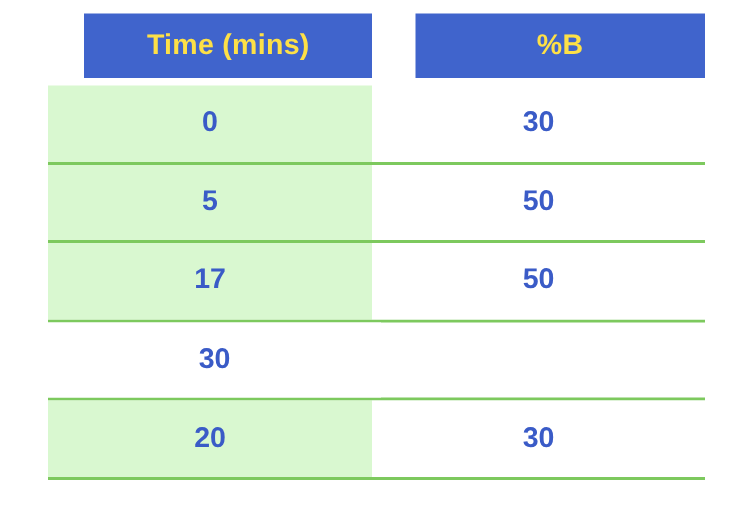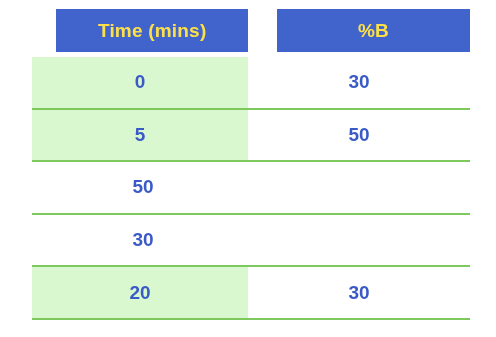--- a/index.html
+++ b/index.html
@@ -114,20 +114,23 @@
     <div class="trow">
       <div class="td td-time">
         <span>5</span>
       </div>
       <div class="td td-pctb">
         <span>50</span>
       </div>
     </div>
 
     <div class="trow">
+      <div class="td td-time">
+        <span>17</span>
+      </div>
       <div class="td td-pctb">
         <span>50</span>
       </div>
     </div>
 
     <div class="trow">
       <div class="td td-pctb">
         <span>30</span>
       </div>
     </div>

